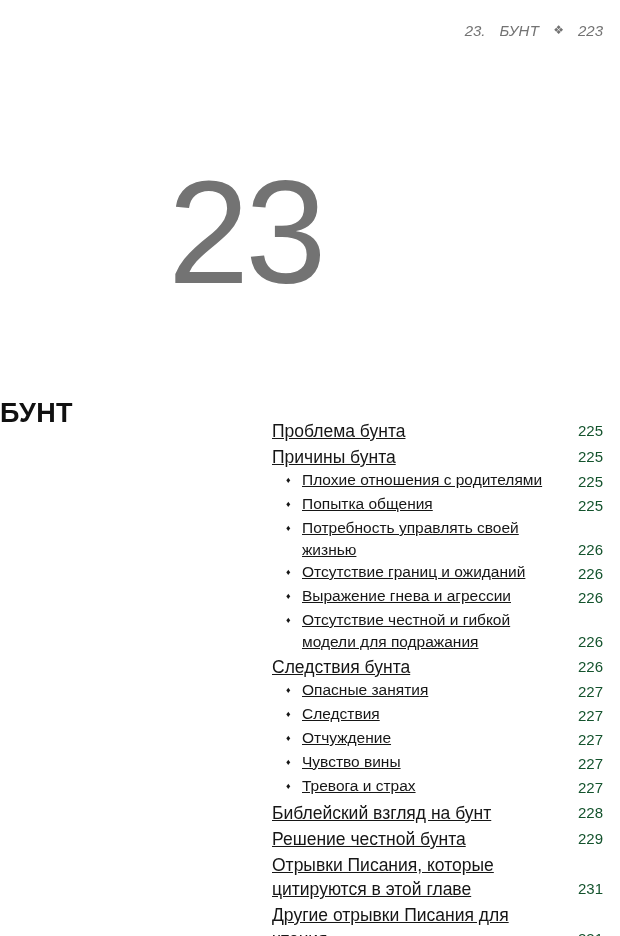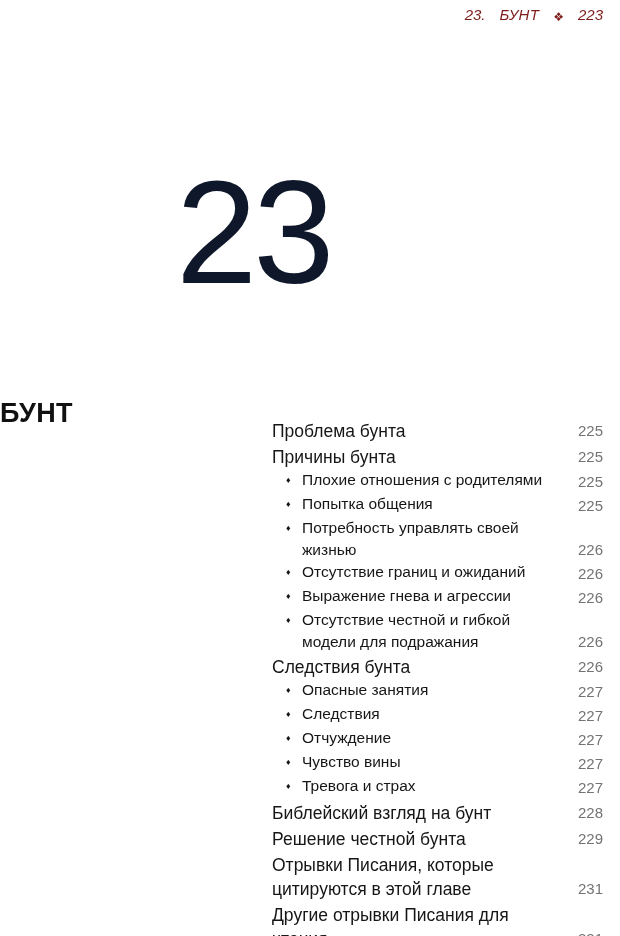--- a/index.html
+++ b/index.html
@@ -10,48 +10,48 @@
     margin: 0 auto;
     background: #ffffff;
     color: #161616;
     font-family: "Liberation Sans", sans-serif;
     overflow: hidden;
   }
 
   
   .running-head {
     position: absolute;
-    top: 6px;
+    top: 22px;
     right: 17px;
     display: flex;
-    align-items: flex-end;
+    align-items: flex-start;
     font-size: 15px;
     font-style: italic;
-    color: #7f1d1d;
+    color: #737373;
   }
   .running-head .rh-num { margin-right: 14px; }
   .running-head .rh-title { margin-right: 14px; letter-spacing: 0.3px; }
   .running-head .rh-orn {
     font-style: normal;
     font-size: 12px;
     margin-right: 14px;
     position: relative;
     top: 1px;
   }
 
   
   .big-number {
     position: absolute;
-    left: 176px;
+    left: 168px;
     top: 160px;
     font-size: 146px;
     line-height: 1;
     font-weight: 300;
     letter-spacing: -4px;
-    color: #0f172a;
+    color: #737373;
   }
 
   
   .chapter-title {
     position: absolute;
     left: 0;
     top: 398px;
     margin: 0;
     font-size: 27px;
     font-weight: 700;
@@ -89,28 +89,28 @@
     min-width: 0;
   }
   .bullet {
     flex: 0 0 16px;
     width: 16px;
     font-size: 9px;
     position: relative;
     top: -2px;
     color: #161616;
   }
-  .title-text { display: block; }
+  .title-text { display: block; text-decoration: underline; }
   .toc-page {
     flex: 0 0 auto;
     width: 30px;
     margin-left: 24px;
     text-align: right;
     font-size: 15px;
-    color: #737373;
+    color: #14532d;
   }
 </style>
 </head>
 <body>
 
 <div class="page">
 
   <div class="running-head">
     <span class="rh-num">23.</span>
     <span class="rh-title">БУНТ</span>

